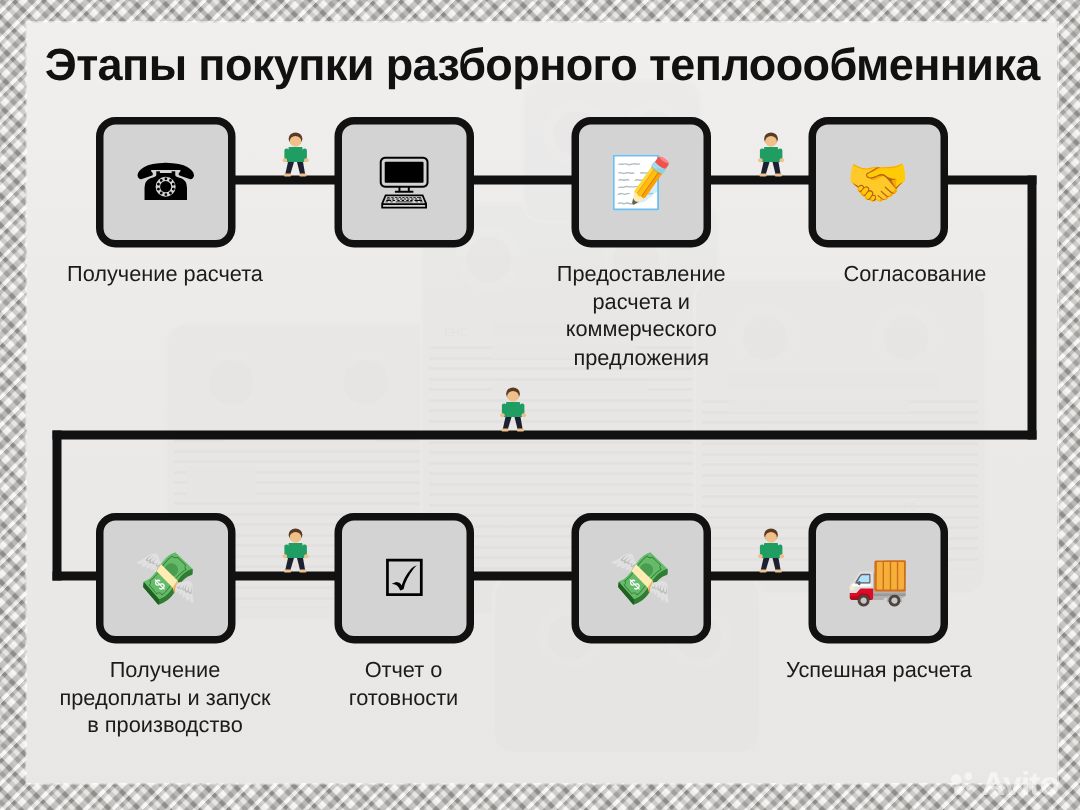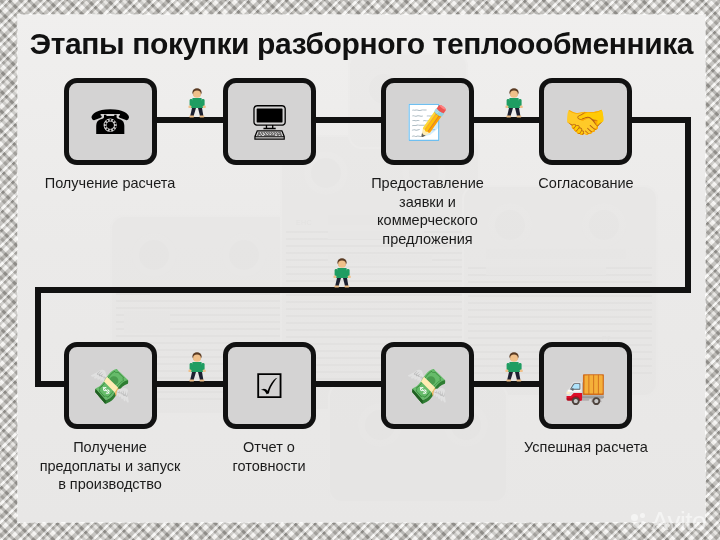--- a/index.html
+++ b/index.html
@@ -94,21 +94,21 @@
     display:flex;align-items:center;gap:3px;
     opacity:.55;z-index:9;
   }
   #avito .dots{position:relative;width:17px;height:17px;}
   #avito .dots i{position:absolute;border-radius:50%;background:#ffffff;display:block;}
   #avito .d1{width:7px;height:7px;left:0;top:1px;}
   #avito .d2{width:5px;height:5px;left:9px;top:0px;}
   #avito .d3{width:6px;height:6px;left:2px;top:9px;}
   #avito .d4{width:4px;height:4px;left:10px;top:8px;}
   #avito .wm{
-    font-size:26px;font-weight:400;color:#fff;line-height:1;
+    font-size:22px;font-weight:700;color:#fff;line-height:1;
     letter-spacing:-.5px;
   }
 </style>
 </head>
 <body>
 
 <div id="frame">
   <div id="card">
 
     <div class="ghost" style="left:0;top:0;width:687px;height:507px;">
@@ -178,24 +178,24 @@
     </div>
     <div class="box" style="left:363px;top:63px;">
       <span class="ic">📝</span>
     </div>
     <div class="box" style="left:521px;top:63px;">
       <span class="ic">🤝</span>
     </div>
 
     <div class="caption" style="left:2px;top:159px;width:180px;white-space:pre-line;">Получение расчета</div>
     <div class="caption" style="left:331px;top:159px;width:157px;white-space:pre-line;">Предоставление
-заявки и
+расчета и
 коммерческого
 предложения</div>
-    <div class="caption" style="left:494px;top:159px;width:148px;white-space:pre-line;">Согласование</div>
+    <div class="caption" style="left:518px;top:159px;width:148px;white-space:pre-line;">Согласование</div>
 
     <div class="box" style="left:46px;top:327px;">
       <span class="ic">💸</span>
     </div>
     <div class="box" style="left:205px;top:327px;">
       <span class="ic">☑</span>
     </div>
     <div class="box" style="left:363px;top:327px;">
       <span class="ic">💸</span>
     </div>

